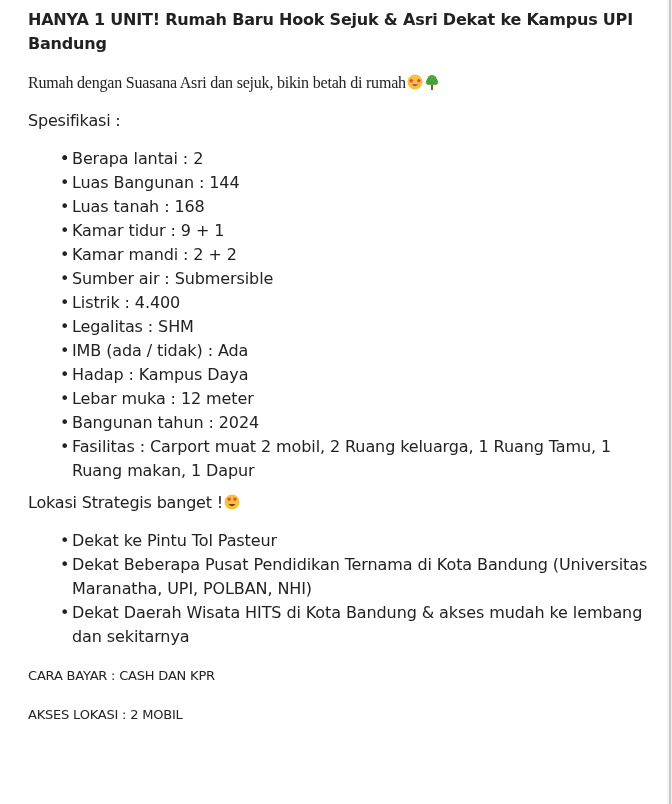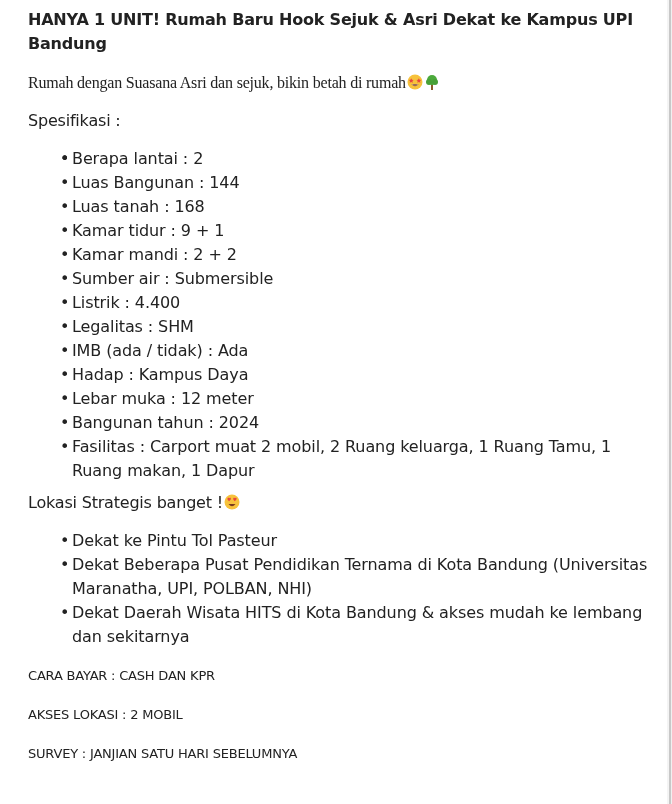--- a/index.html
+++ b/index.html
@@ -141,16 +141,15 @@
   </p>
 
   <ul class="loc-list">
     <li><span class="bullet">•</span><span>Dekat ke Pintu Tol Pasteur</span></li>
     <li><span class="bullet">•</span><span>Dekat Beberapa Pusat Pendidikan Ternama di Kota Bandung (Universitas Maranatha, UPI, POLBAN, NHI)</span></li>
     <li><span class="bullet">•</span><span>Dekat Daerah Wisata HITS di Kota Bandung &amp; akses mudah ke lembang dan sekitarnya</span></li>
   </ul>
 
   <p class="caps-line">CARA BAYAR : CASH DAN KPR</p>
   <p class="caps-line">AKSES LOKASI : 2 MOBIL</p>
-  <p class="caps-line">SURVEY : JANJIAN SATU HARI SEBELUMNYA</p>
 </div>
 
 <div class="right-border"></div>
 
 </body></html>

